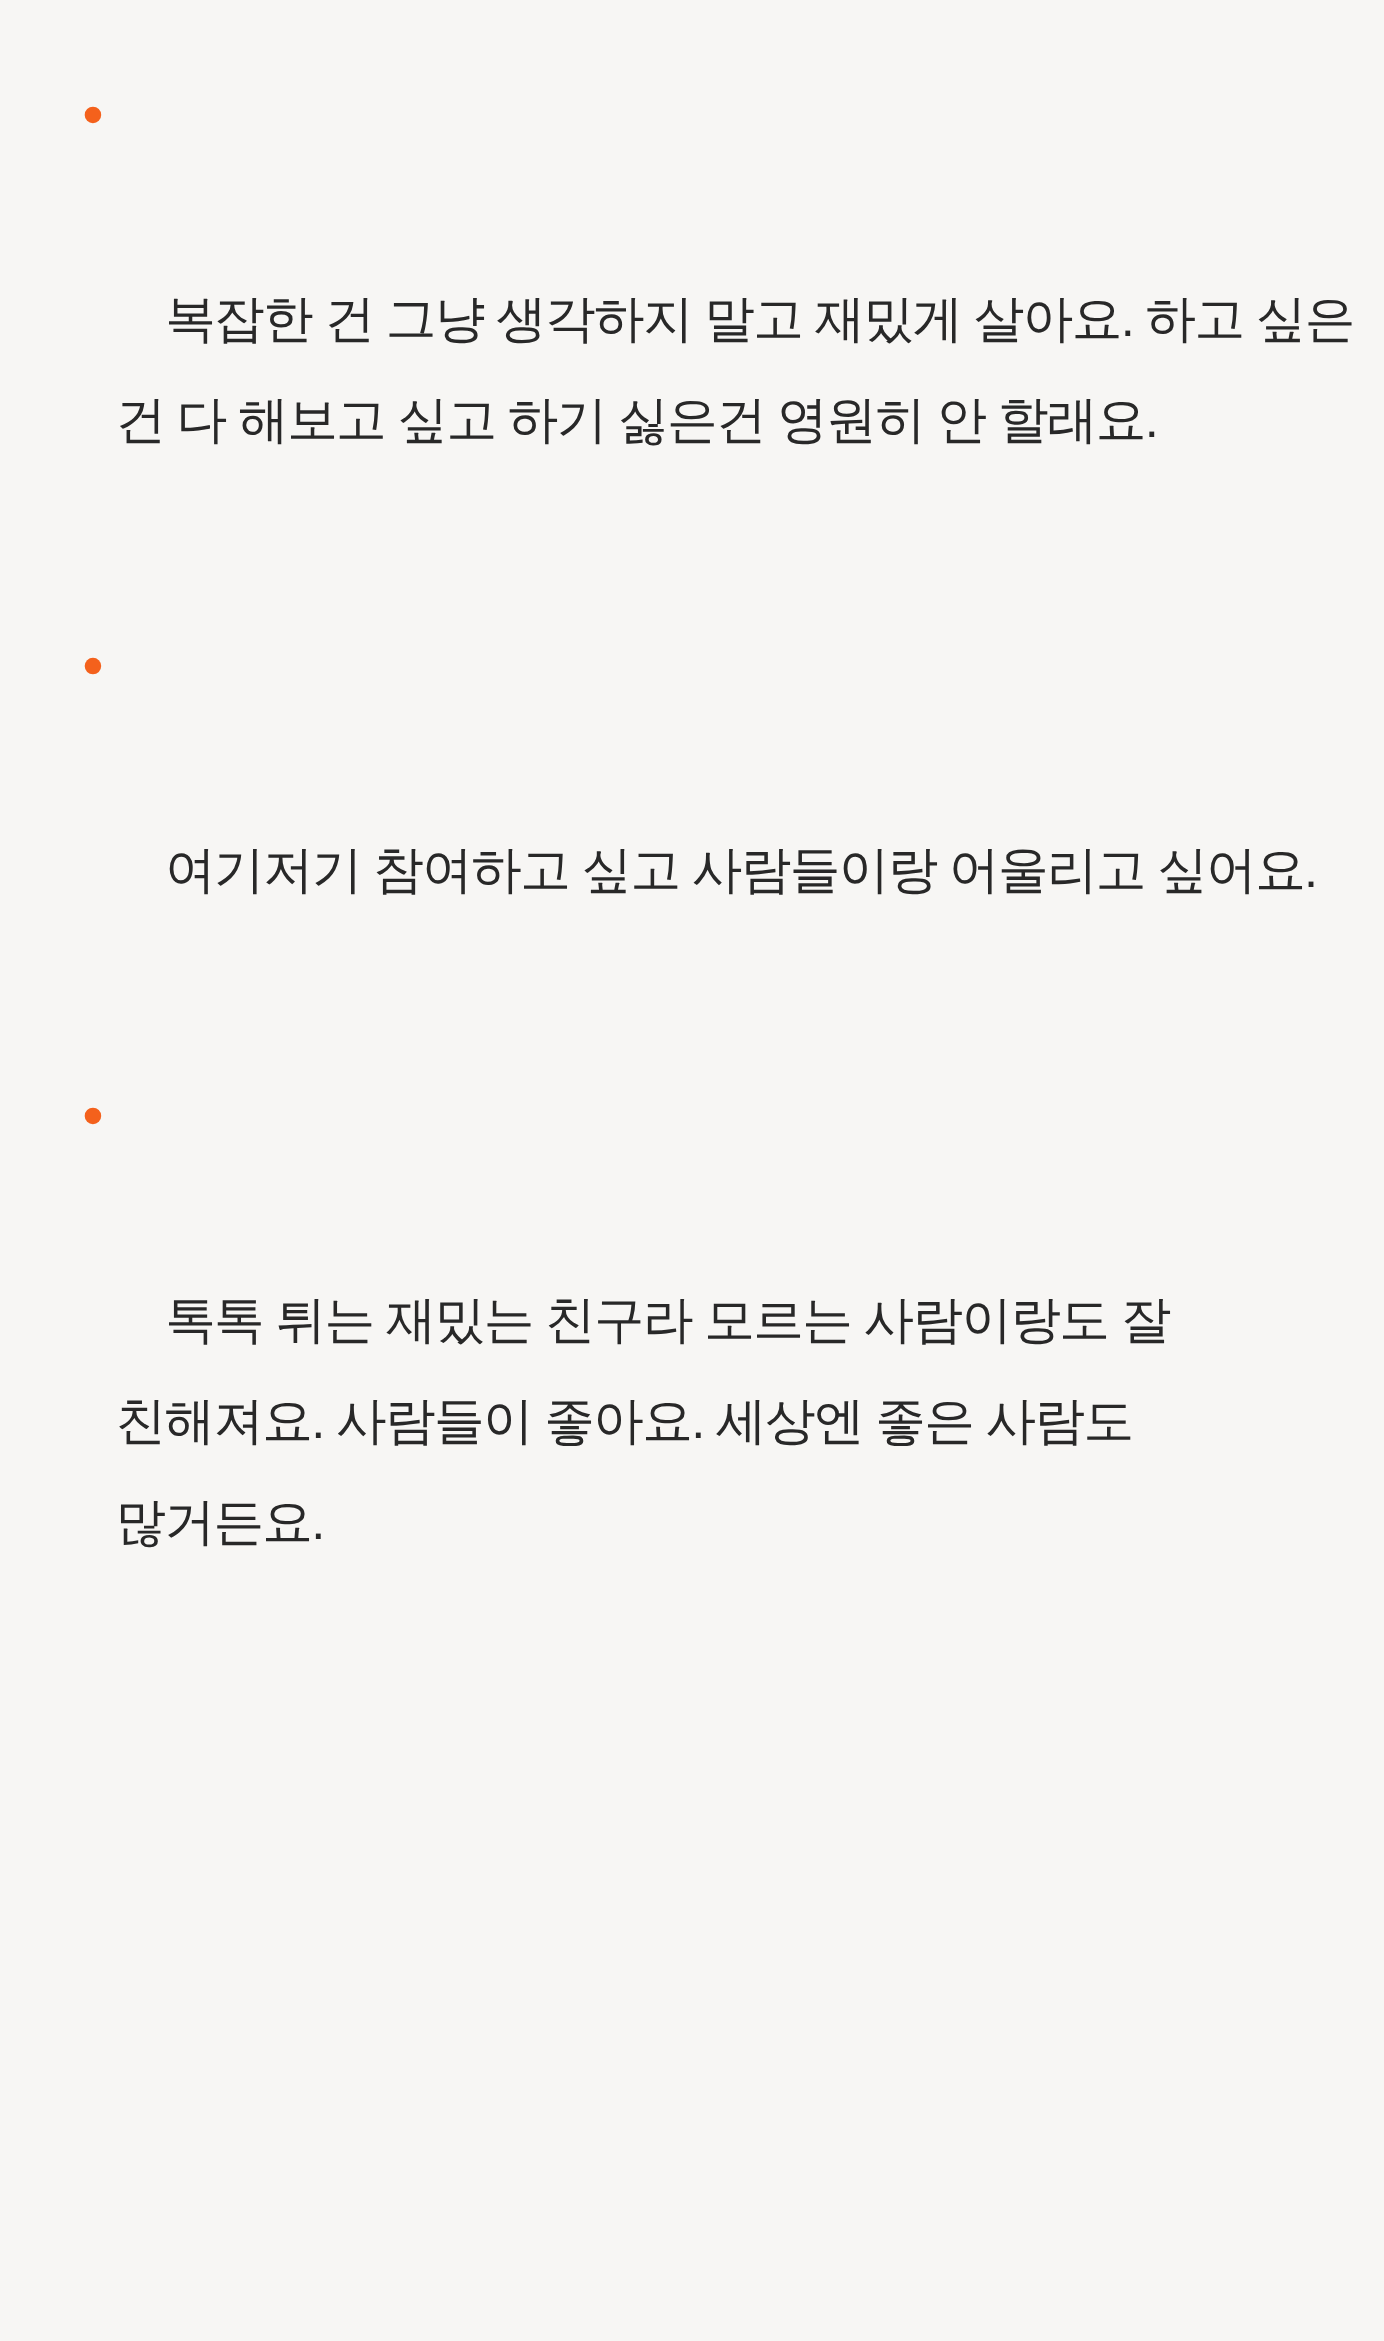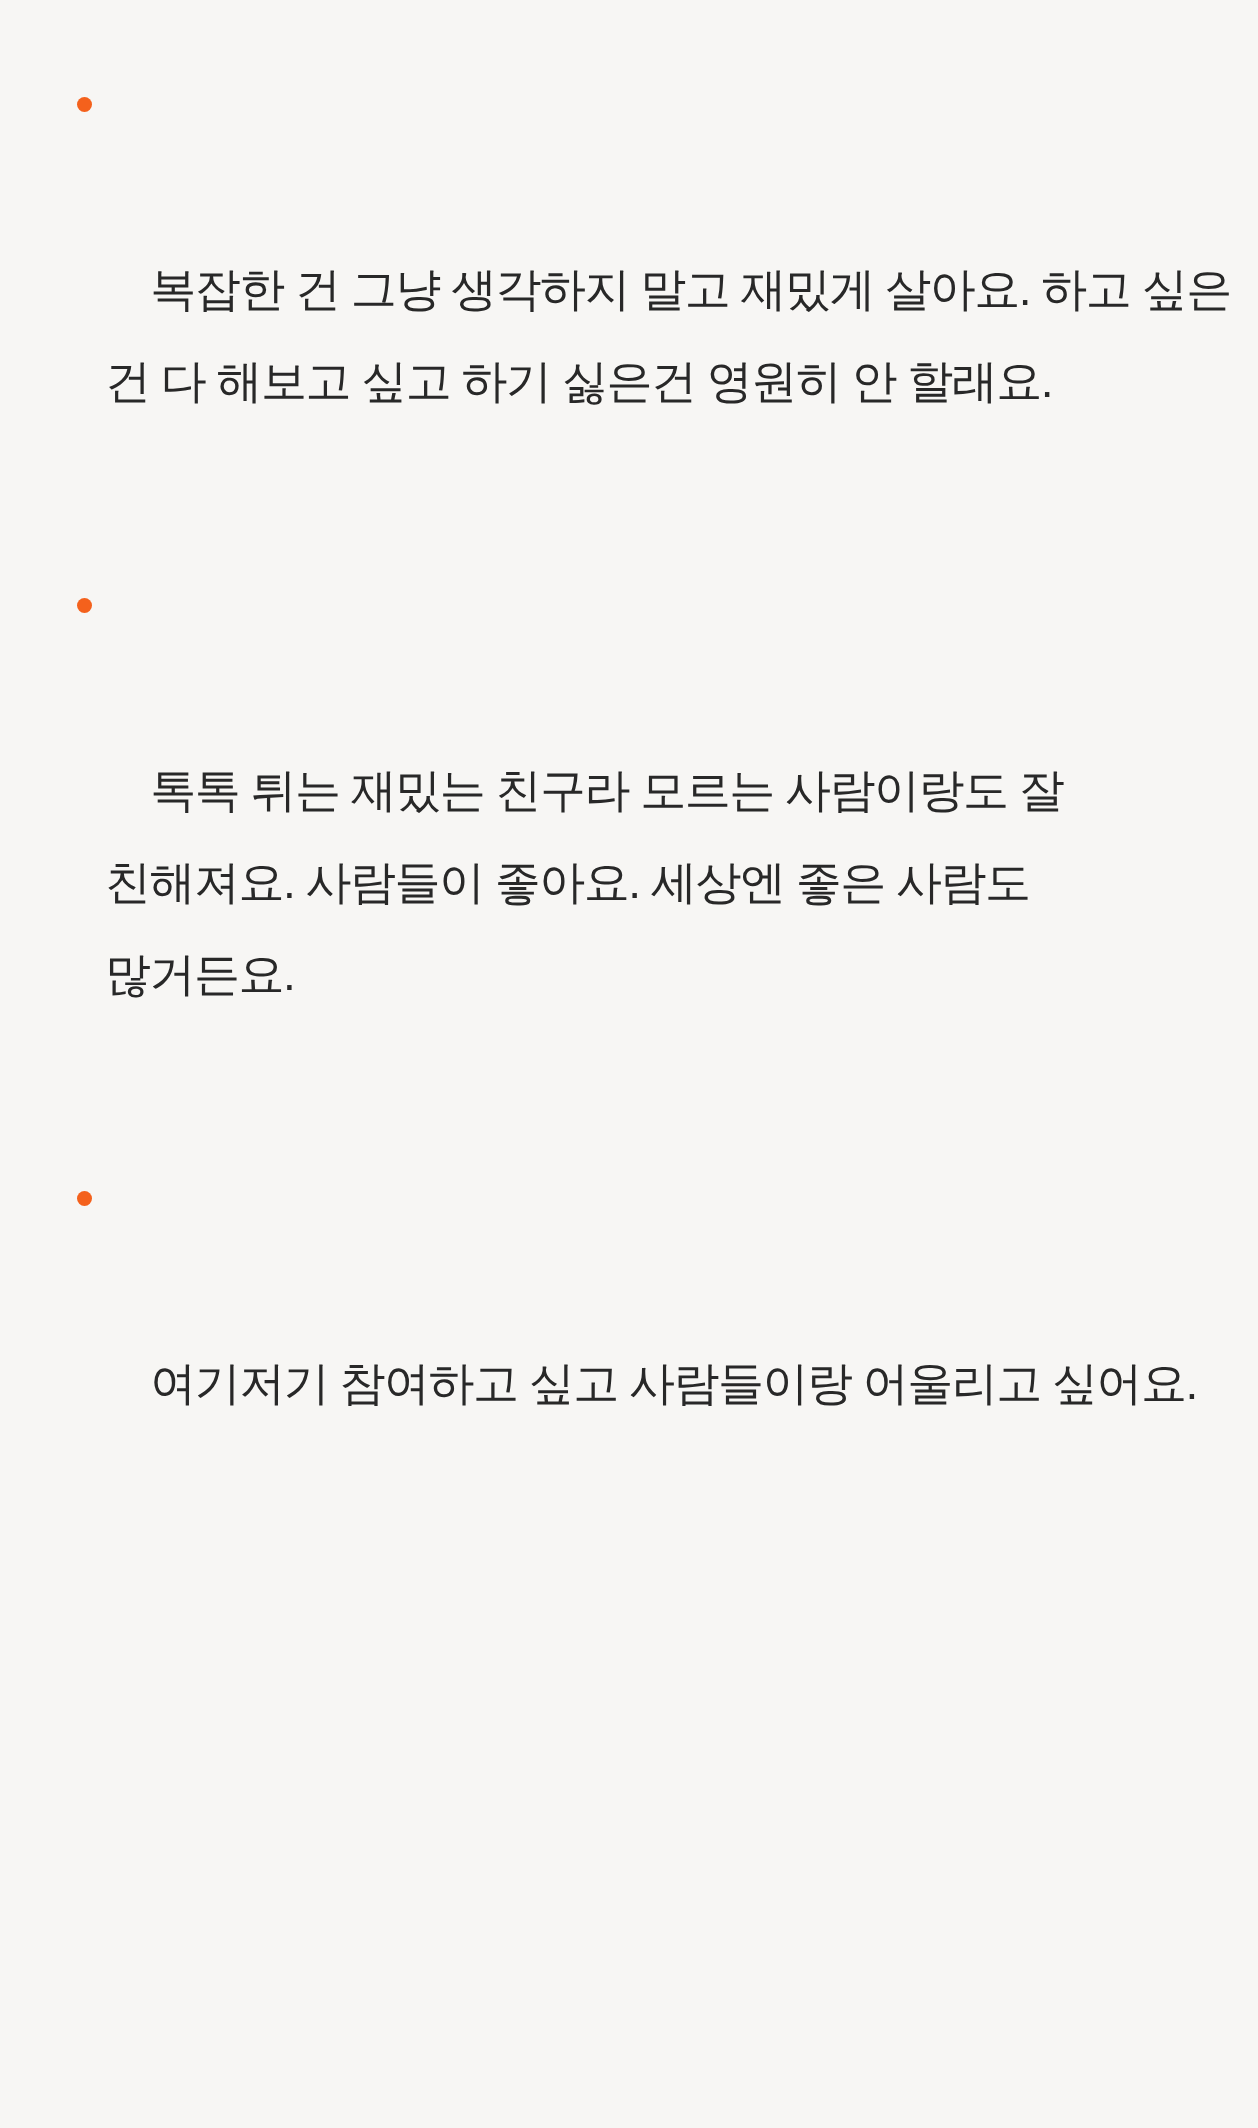--- a/index.html
+++ b/index.html
@@ -43,22 +43,22 @@
 <body style="background: rgb(247, 246, 244); color: rgb(40, 40, 40);">
 
 <ul class="trait-list">
   <li>
     <span class="dot"></span>
     <span class="txt rich">복잡한 건 그냥 생각하지 말고 재밌게 살아요. 하고 싶은
 건 다 해보고 싶고 하기 싫은건 영원히 안 할래요.</span>
   </li>
   <li>
     <span class="dot"></span>
+    <span class="txt rich">여기저기 참여하고 싶고 사람들이랑 어울리고 싶어요.</span>
+  </li>
+  <li>
+    <span class="dot"></span>
     <span class="txt rich">톡톡 튀는 재밌는 친구라 모르는 사람이랑도 잘
 친해져요. 사람들이 좋아요. 세상엔 좋은 사람도
 많거든요.</span>
-  </li>
-  <li>
-    <span class="dot"></span>
-    <span class="txt rich">여기저기 참여하고 싶고 사람들이랑 어울리고 싶어요.</span>
   </li>
 
 </ul>
 
 </body></html>

